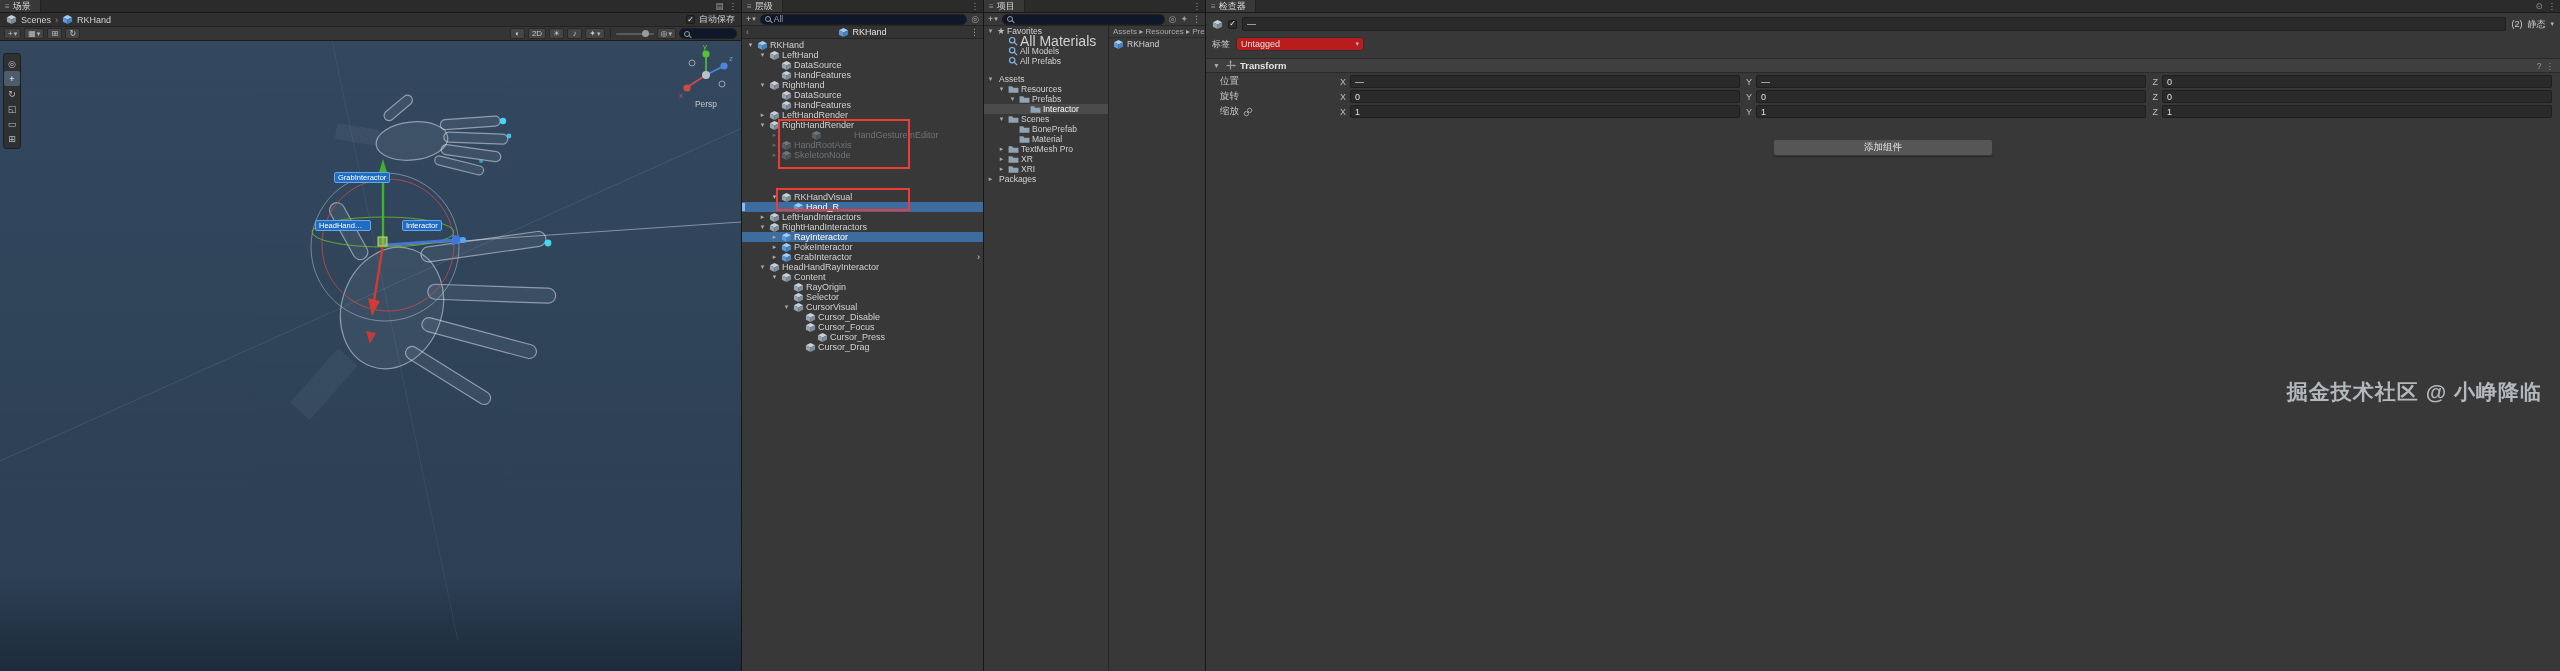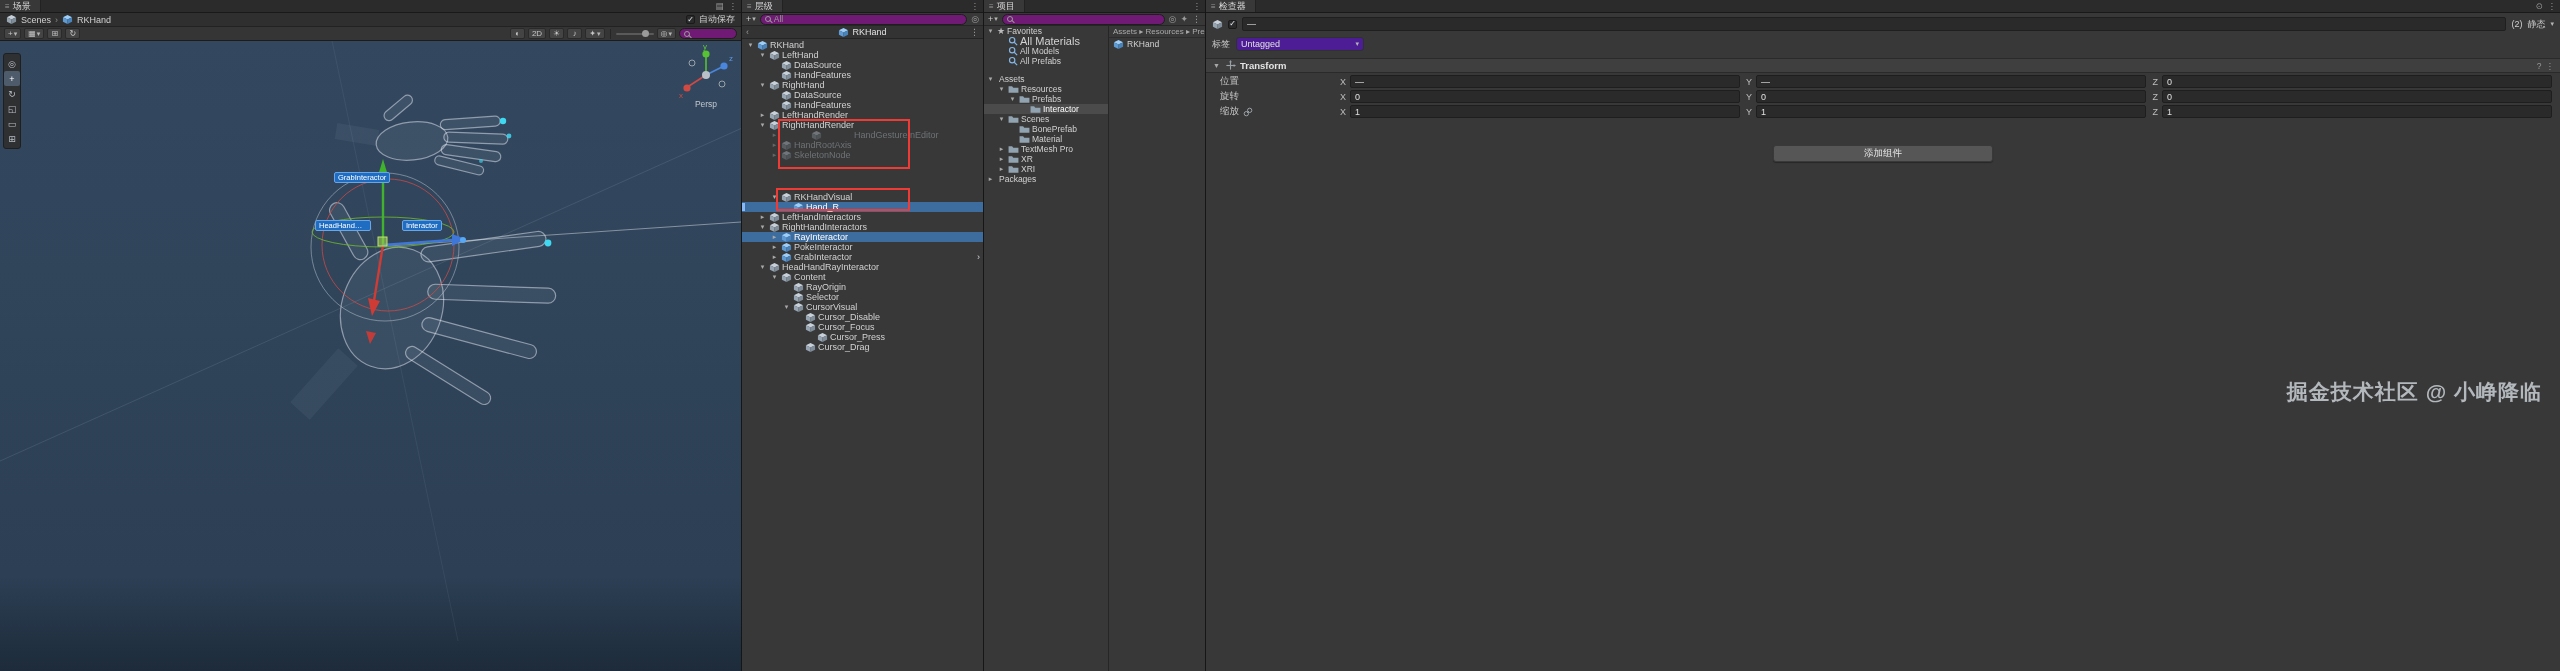--- a/index.html
+++ b/index.html
@@ -33,21 +33,21 @@
              display:flex;flex-direction:column;padding:2px 0;z-index:6;}
   .toolstrip .t{height:15px;display:flex;align-items:center;justify-content:center;color:#b9bec4;font-size:9px;}
   .toolstrip .t.active{background:#4e5b6b;border-radius:2px;color:#fff;}
   .pill{position:absolute;background:#1f6dc2;border:1px solid #6aa6e4;color:#fff;font-size:7.5px;line-height:9px;
         padding:0 3px;border-radius:2px;white-space:nowrap;z-index:5;}
   .pill.trunc{max-width:56px;overflow:hidden;text-overflow:ellipsis;}
 
   
   .subbar{height:13px;background:#383838;border-bottom:1px solid #262626;display:flex;align-items:center;gap:4px;padding:0 4px;}
   .plusbtn{display:inline-flex;align-items:center;gap:1px;color:#ccc;font-size:9px;}
-  .searchbox{flex:1;height:11px;background:#701a75;border:1px solid #1e1e1e;border-radius:6px;display:flex;align-items:center;gap:3px;padding:0 4px;color:#9a9a9a;font-size:8.5px;}
+  .searchbox{flex:1;height:11px;background:#0f172a;border:1px solid #1e1e1e;border-radius:6px;display:flex;align-items:center;gap:3px;padding:0 4px;color:#9a9a9a;font-size:8.5px;}
   .mag{width:6px;height:6px;border:1px solid #9a9a9a;border-radius:50%;position:relative;flex:none;}
   .mag::after{content:"";position:absolute;width:4px;height:1px;background:#9a9a9a;transform:rotate(45deg);right:-3px;bottom:-1px;}
   .hier-head{height:13px;background:#333;border-bottom:1px solid #242424;position:relative;display:flex;align-items:center;justify-content:center;gap:3px;font-size:9px;color:#e2e2e2;}
   .hier-head .back{position:absolute;left:4px;color:#9a9a9a;}
   .hier-head .kebab{position:absolute;right:4px;color:#9a9a9a;}
   .tree{position:absolute;left:0;right:0;}
   .hrow,.prow{height:10px;display:flex;align-items:center;gap:2px;position:relative;white-space:nowrap;font-size:9px;line-height:10px;}
   .hrow.sel{background:#3d6c9e;color:#fff;}
   .prow.psel{background:#4b4b4b;color:#fff;}
   .arr{width:9px;text-align:center;color:#a8a8a8;font-size:7px;flex:none;}
@@ -63,33 +63,33 @@
   .proj-content-col{position:absolute;left:124px;top:0;bottom:0;right:0;border-left:1px solid #262626;}
   .crumb{height:12px;border-bottom:1px solid #2c2c2c;display:flex;align-items:center;padding:0 4px;font-size:8px;color:#aaa;white-space:nowrap;overflow:hidden;}
   .citem{height:12px;display:flex;align-items:center;gap:3px;padding:0 4px;font-size:8.5px;}
   .spacer{height:8px;}
 
   
   .insp-head{display:flex;align-items:center;gap:5px;margin:3px 6px 2px;height:16px;}
   .name-field{flex:1;height:14px;background:#2a2a2a;border:1px solid #1f1f1f;border-radius:2px;color:#d8d8d8;font-size:9px;padding:0 4px;font-family:inherit;}
   .lab{color:#c8c8c8;flex:none;}
   .tagrow{display:flex;align-items:center;gap:6px;margin:2px 6px 4px;height:20px;}
-  .dd{height:14px;background:#4c1d95;border:1px solid #303030;border-radius:3px;display:flex;align-items:center;justify-content:space-between;gap:4px;padding:0 4px;font-size:9px;color:#e0e0e0;}
+  .dd{height:14px;background:#b91c1c;border:1px solid #303030;border-radius:3px;display:flex;align-items:center;justify-content:space-between;gap:4px;padding:0 4px;font-size:9px;color:#e0e0e0;}
   .red-wrap{flex:1;display:flex;align-items:center;gap:6px;border:2px solid #ee3b36;padding:1px 4px;}
   .caret{color:#b5b5b5;font-size:7px;}
   .comp-head{height:15px;background:#3f3f3f;border-top:1px solid #2a2a2a;border-bottom:1px solid #2a2a2a;display:flex;align-items:center;gap:4px;padding:0 6px;font-size:9.5px;color:#e4e4e4;}
   .comp-head b{font-weight:bold;}
   .comp-head .hicon{color:#9a9a9a;font-size:8.5px;}
   .trow{display:flex;align-items:center;padding:2px 8px 0 14px;}
   .tlab{width:118px;display:flex;align-items:center;gap:4px;color:#c8c8c8;font-size:9.5px;flex:none;}
   .axes{flex:1;display:flex;align-items:center;gap:4px;}
   .axl{width:8px;color:#bdbdbd;font-size:9px;text-align:right;flex:none;}
   .axf{flex:1;height:13px;background:#2a2a2a;border:1px solid #1e1e1e;border-radius:2px;color:#e0e0e0;font-size:9px;padding:0 4px;font-family:inherit;min-width:0;}
   .note{margin:9px 8px 0;padding-top:5px;border-top:1px solid #2e2e2e;font-size:9px;color:#c2c2c2;}
-  .addc-row{display:flex;justify-content:center;margin-top:27px;}
+  .addc-row{display:flex;justify-content:center;margin-top:21px;}
   .addc{width:220px;height:17px;background:#565656;border:1px solid #393939;border-radius:3px;color:#e8e8e8;font-size:9.5px;font-family:inherit;box-shadow:0 1px 1px rgba(0,0,0,0.3);}
   .watermark{position:absolute;right:18px;top:378px;font-size:21px;font-weight:bold;color:#b3b8bd;letter-spacing:1px;}
 </style>
 </head>
 <body>
 
 <div class="root">
 
   <div id="scene-panel" class="panel">
     <div class="tabbar">
@@ -621,21 +621,21 @@
     </div>
     <div class="proj-body">
       <div class="proj-tree-col" id="proj-tree">
           <div class="prow" style="padding-left: 2px; font-size: 8.5px;">
             <span class="arr">▾</span>
             <span class="ico">
               <span style="color:#bcbcbc;font-size:9px;line-height:1;">★</span>
             </span>
             <span>Favorites</span>
           </div>
-          <div class="prow" style="padding-left: 13px; font-size: 11px; text-align: right;">
+          <div class="prow" style="padding-left: 13px; font-size: 14px; text-align: right;">
             <span class="arr"></span>
             <span class="ico">
               <svg width="10" height="10" viewBox="0 0 12 12">
                 <circle cx="5" cy="5" r="3.2" fill="none" stroke="#86b6e5" stroke-width="1.4"></circle>
                 <line x1="7.5" y1="7.5" x2="11" y2="11" stroke="#86b6e5" stroke-width="1.4"></line>
               </svg>
             </span>
             <span>All Materials</span>
           </div>
           <div class="prow" style="padding-left: 13px; font-size: 8.5px;">

